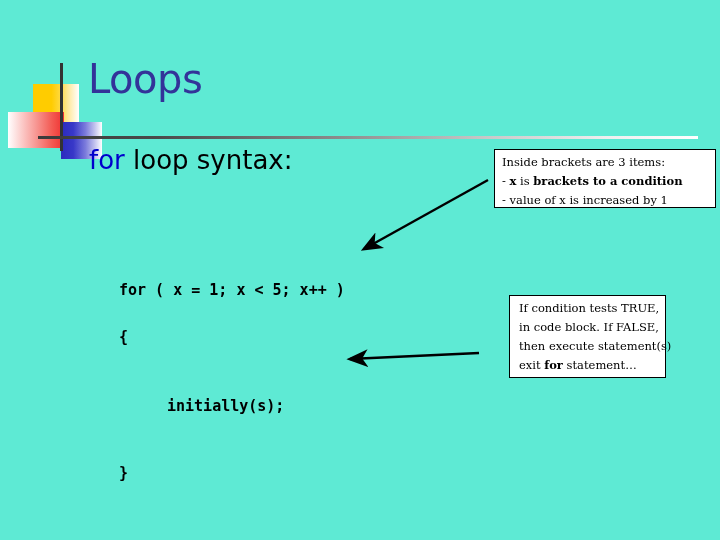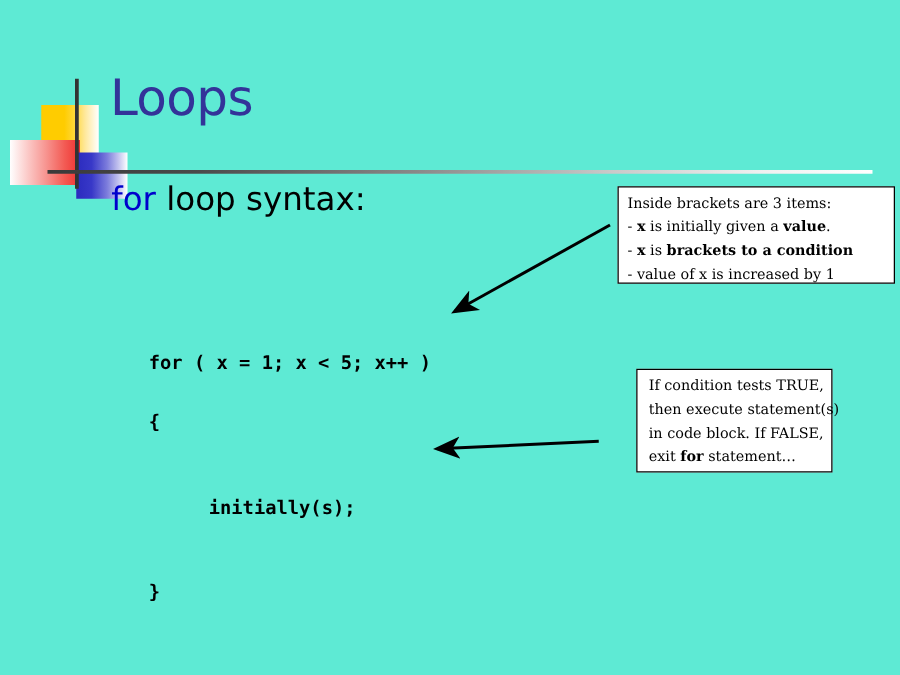--- a/index.html
+++ b/index.html
@@ -101,21 +101,21 @@
     border: 1px solid #000000;
     background: #ffffff;
     font-family: "DejaVu Serif", serif;
     color: #000000;
     box-sizing: border-box;
   }
   .callout .cline { display: block; white-space: nowrap; }
 
   .callout-1 {
     left: 494px; top: 149px;
-    width: 222px; height: 78px;
+    width: 222px; height: 59px;
     font-size: 11.5px;
     line-height: 19px;
     padding: 3px 0 16px 7px;
   }
   .callout-2 {
     left: 509px; top: 295px;
     width: 157px; height: 83px;
     font-size: 11.5px;
     line-height: 19px;
     padding: 3px 0 0 9px;
@@ -147,29 +147,28 @@
 
   <div class="code">
     <span class="ln ln-for">for ( x = 1; x &lt; 5; x++ )</span>
     <span class="ln ln-open">{</span>
     <span class="ln ln-stmt">initially(s);</span>
     <span class="ln ln-close">}</span>
   </div>
 
   <div class="callout callout-1">
     <span class="cline"><span>Inside brackets are 3 items:</span></span>
-    <span class="cline"><span>- </span><span class="b">x</span><span> is initially given a </span><span class="b">value</span><span>.</span></span>
     <span class="cline"><span>- </span><span class="b">x</span><span> is </span><span class="b">brackets to a condition</span></span>
     <span class="cline"><span>- value of x is increased by 1</span></span>
   </div>
 
   <div class="callout callout-2">
     <span class="cline"><span>If condition tests TRUE,</span></span>
+    <span class="cline"><span>in code block. If FALSE,</span></span>
     <span class="cline"><span>then execute statement(s)</span></span>
-    <span class="cline"><span>in code block. If FALSE,</span></span>
     <span class="cline"><span>exit </span><span class="b">for</span><span> statement…</span></span>
   </div>
 
   <svg class="arrow-svg" viewBox="0 0 720 540">
     <defs>
       <marker id="ah" markerWidth="9" markerHeight="9" refX="7.5" refY="4.5" orient="auto" markerUnits="strokeWidth">
         <path d="M9,4.5 L0,8.2 L2.4,4.5 L0,0.8 Z" fill="#000000"></path>
       </marker>
     </defs>
     <line x1="488" y1="180" x2="364" y2="249" stroke="#000000" stroke-width="2.4" marker-end="url(#ah)"></line>

